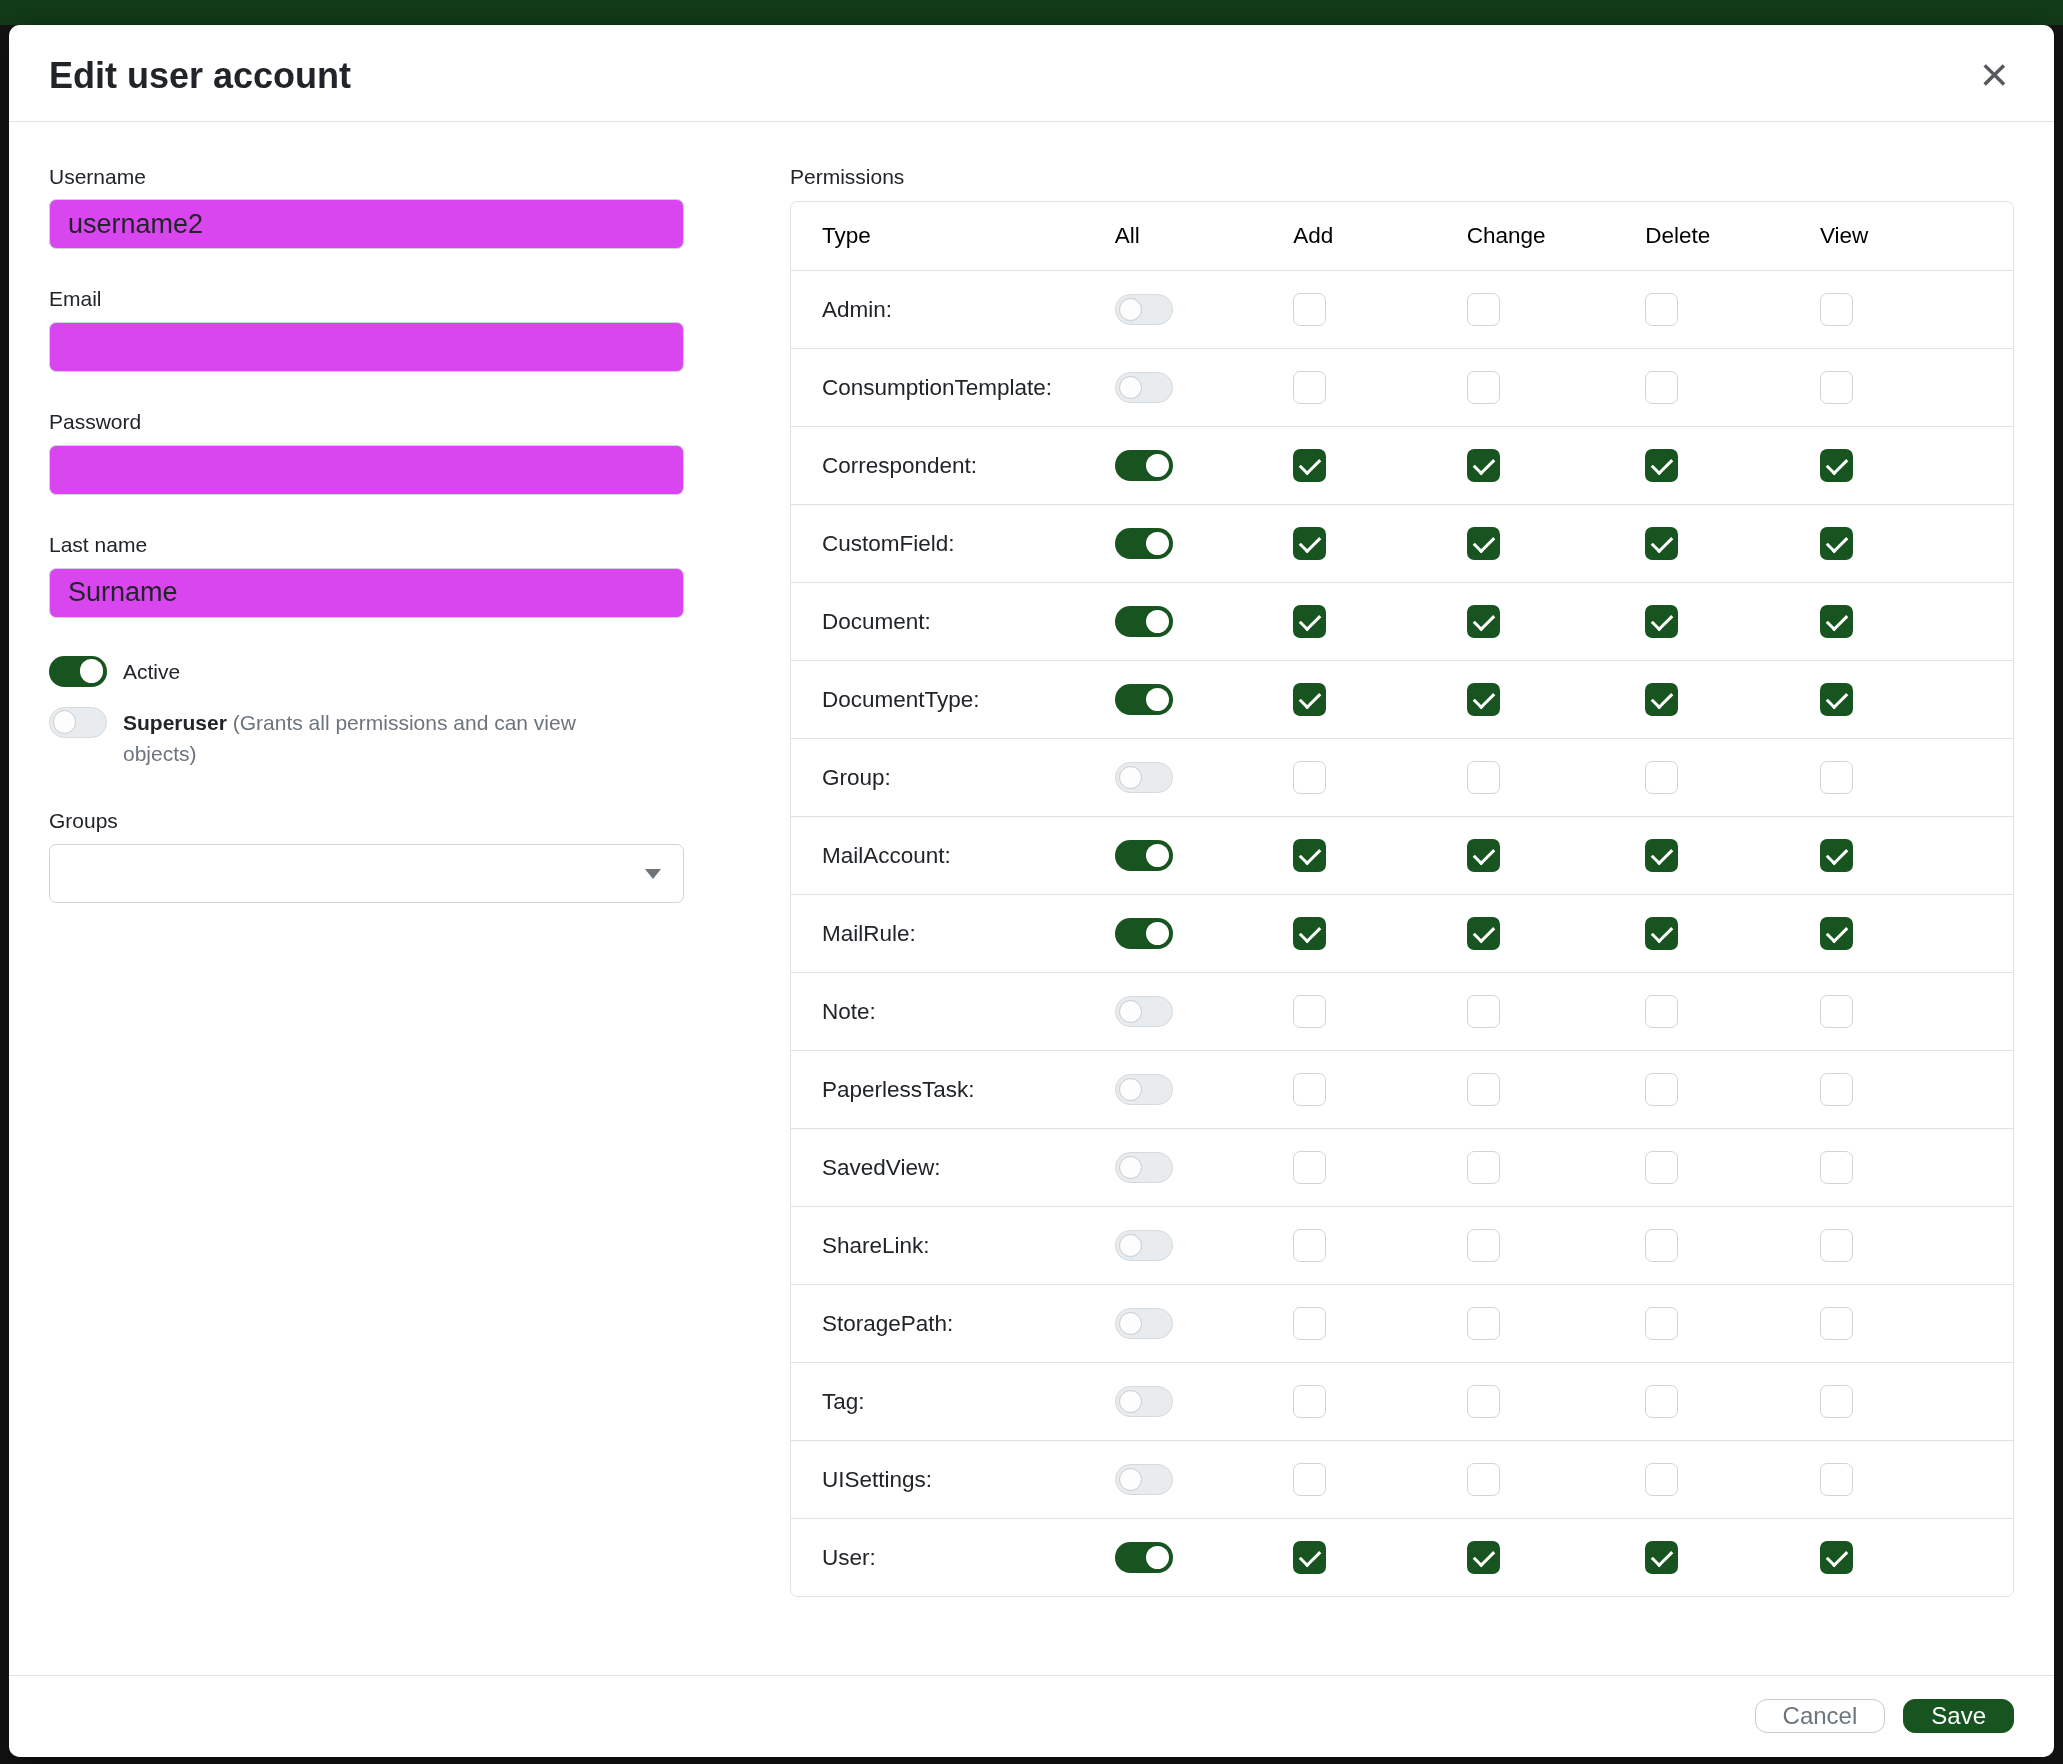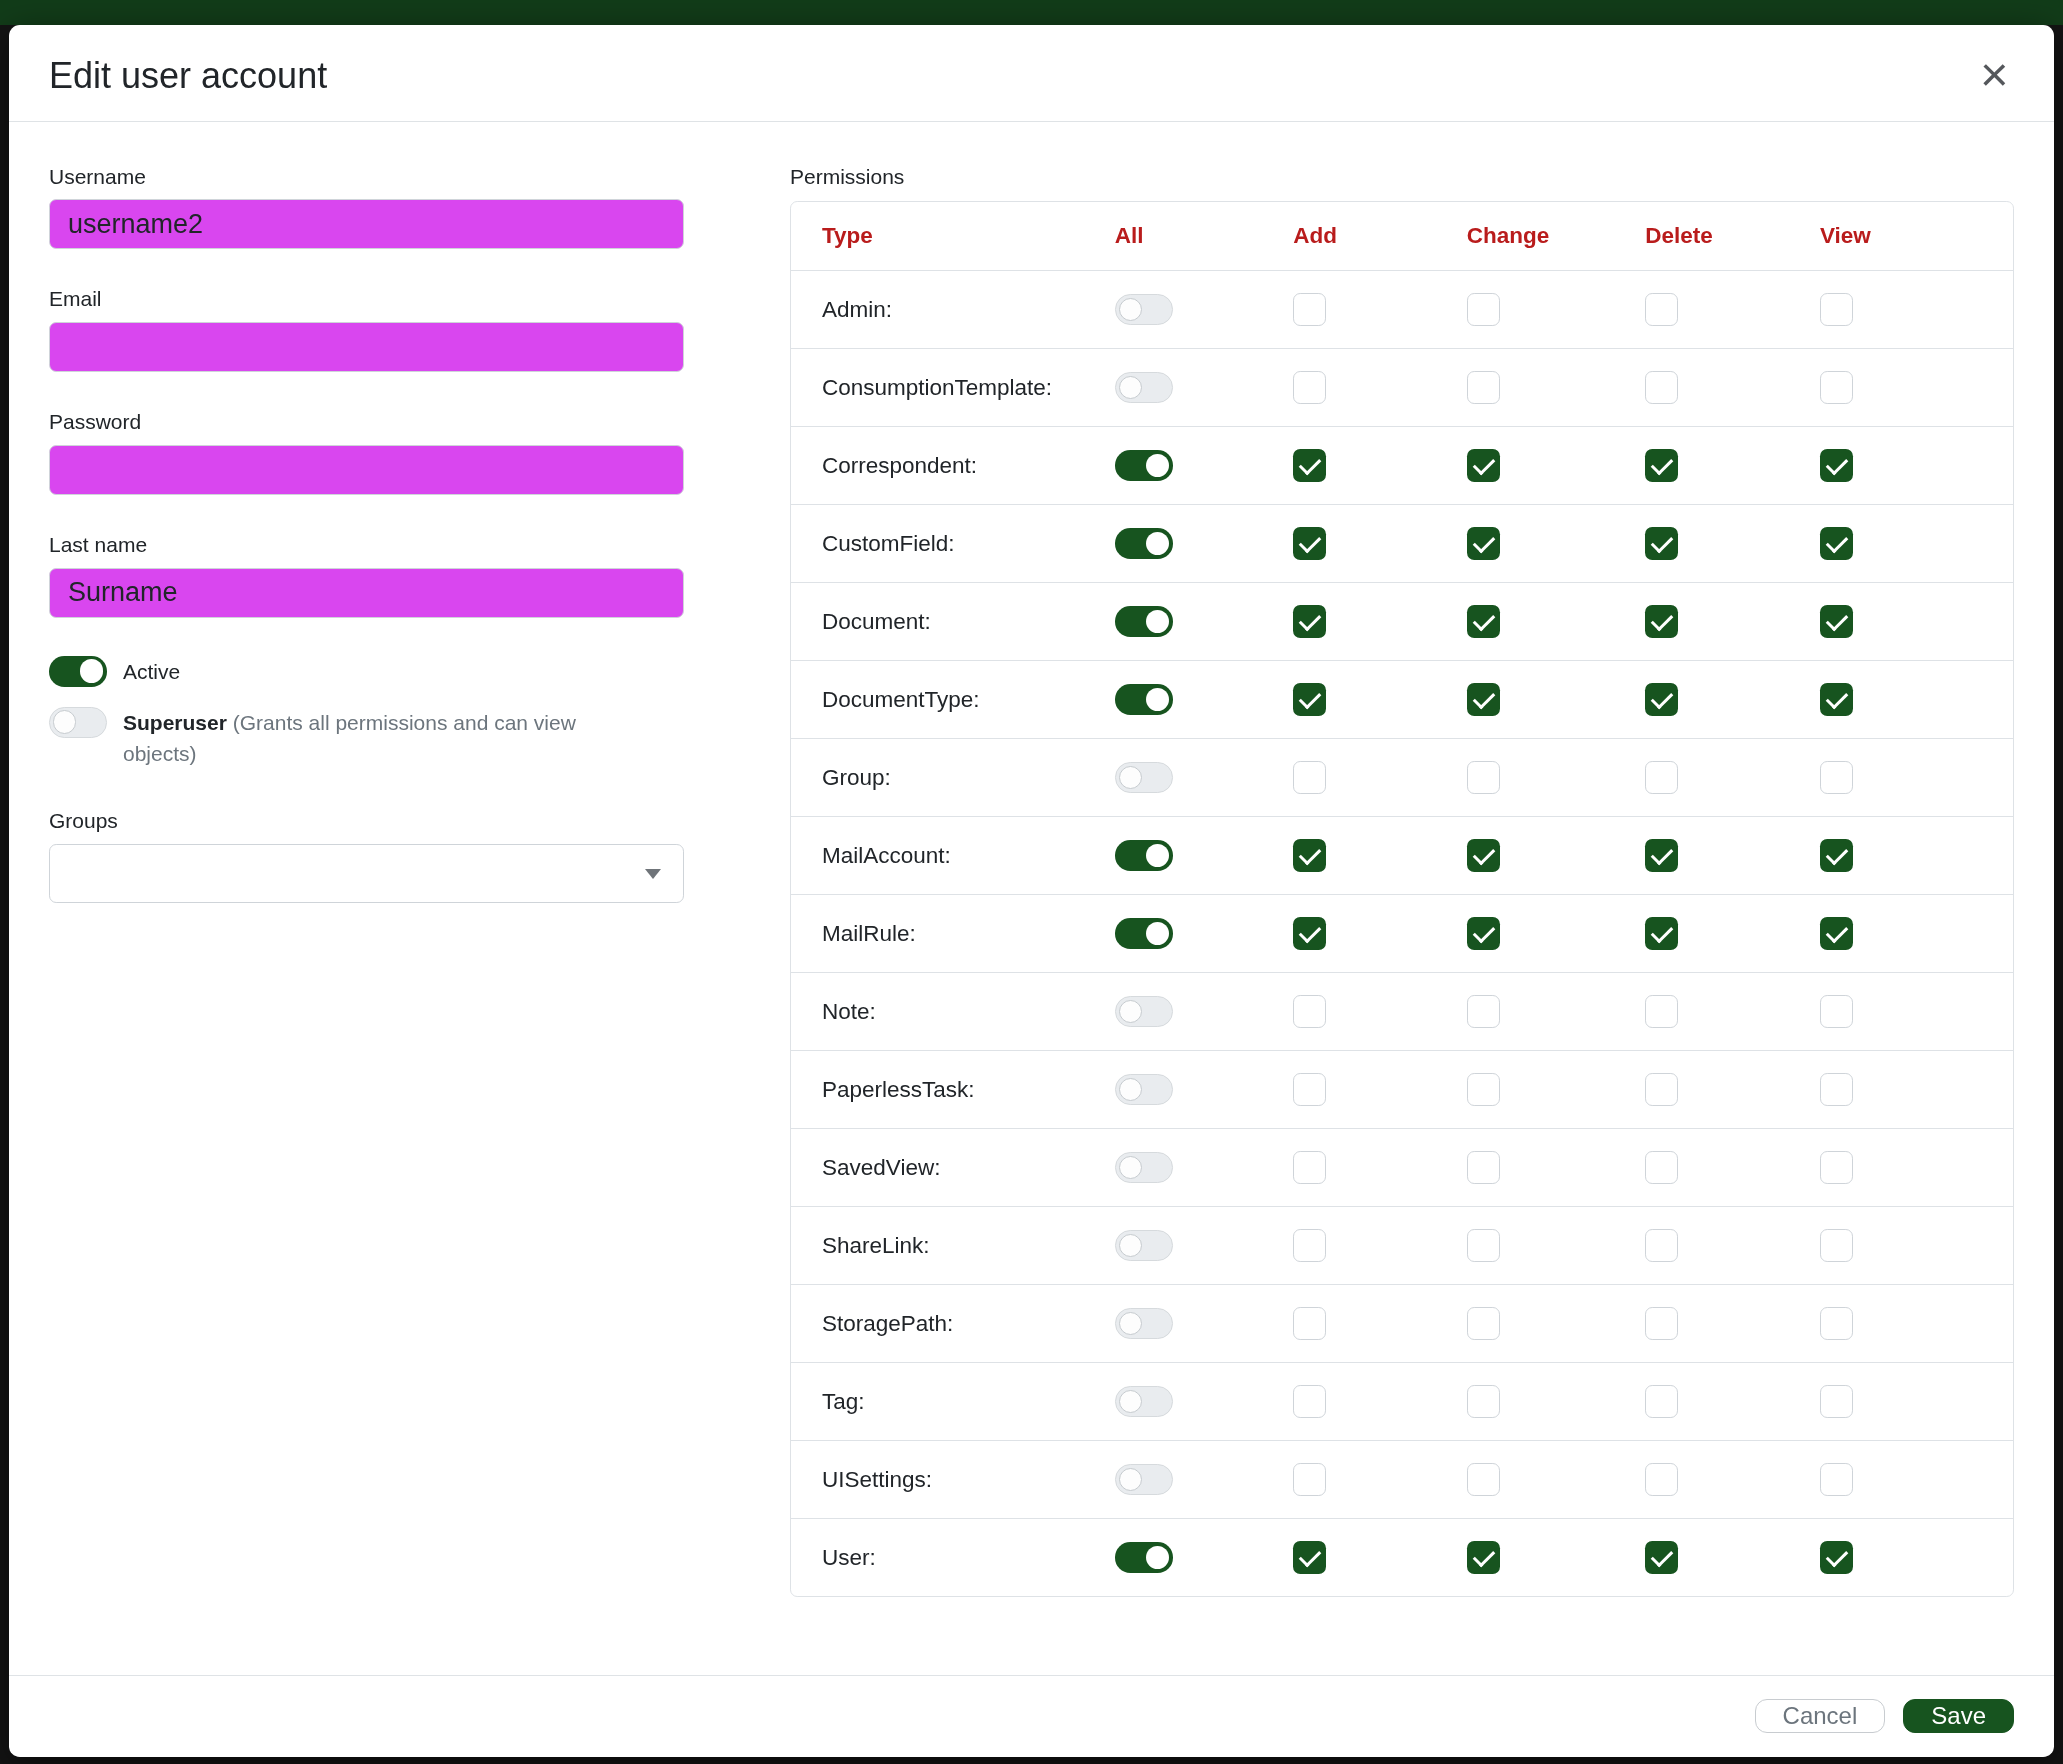--- a/index.html
+++ b/index.html
@@ -36,21 +36,21 @@
   .modal-header {
     display: flex;
     align-items: flex-start;
     justify-content: space-between;
     padding: 31px 40px 25px 40px;
     border-bottom: 0.9px solid #dfe3e6;
   }
   .modal-title {
     margin: 0;
     font-size: 36px;
-    font-weight: 400;
+    font-weight: 700;
     line-height: 1.1;
   }
   .close-btn {
     background: none;
     border: none;
     font-size: 49px;
     line-height: 36px;
     color: #55585c;
     cursor: pointer;
     padding: 0 5.4px;
@@ -167,25 +167,25 @@
     table-layout: fixed;
   }
   .perm-table col.c-type   { width: 26.5%; }
   .perm-table col.c-all    { width: 14.6%; }
   .perm-table col.c-add    { width: 14.2%; }
   .perm-table col.c-change { width: 14.6%; }
   .perm-table col.c-delete { width: 14.3%; }
   .perm-table col.c-view   { width: 15.8%; }
   .perm-table th {
     text-align: left;
-    font-weight: 700;
+    font-weight: 400;
     font-size: 22.5px;
     height: 68px;
     padding: 0;
-    color: #b91c1c;
+    color: #000000;
   }
   .perm-table td {
     height: 77px;
     padding: 0;
     border-top: 0.9px solid #dee2e6;
     vertical-align: middle;
   }
   .perm-table th:first-child,
   .perm-table td:first-child { padding-left: 31px; }
   .perm-table td.type-cell { font-size: 22.5px; }

